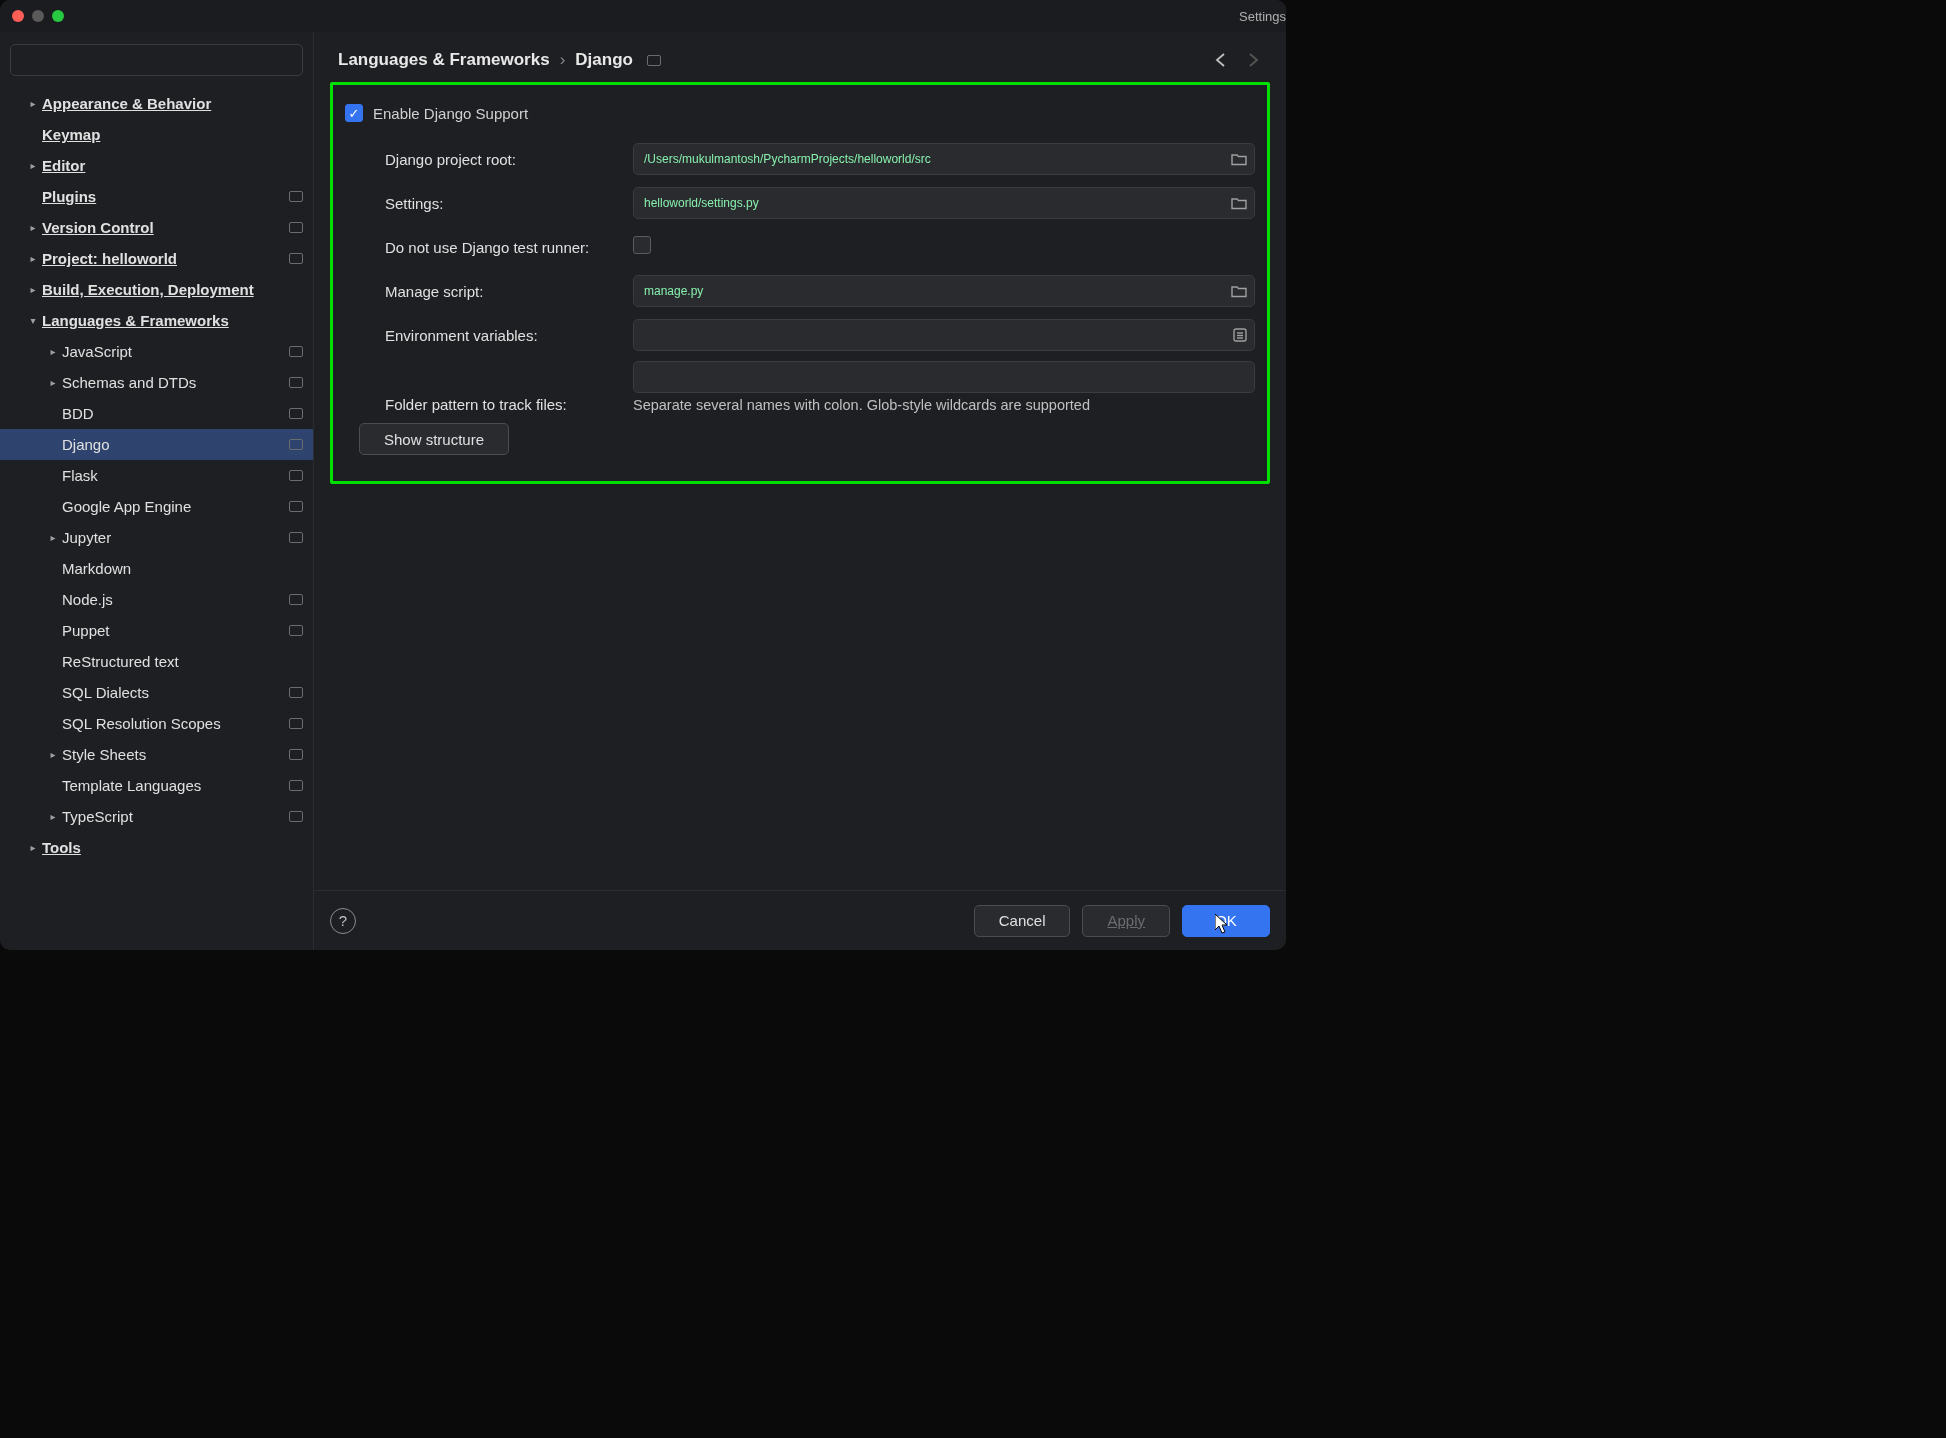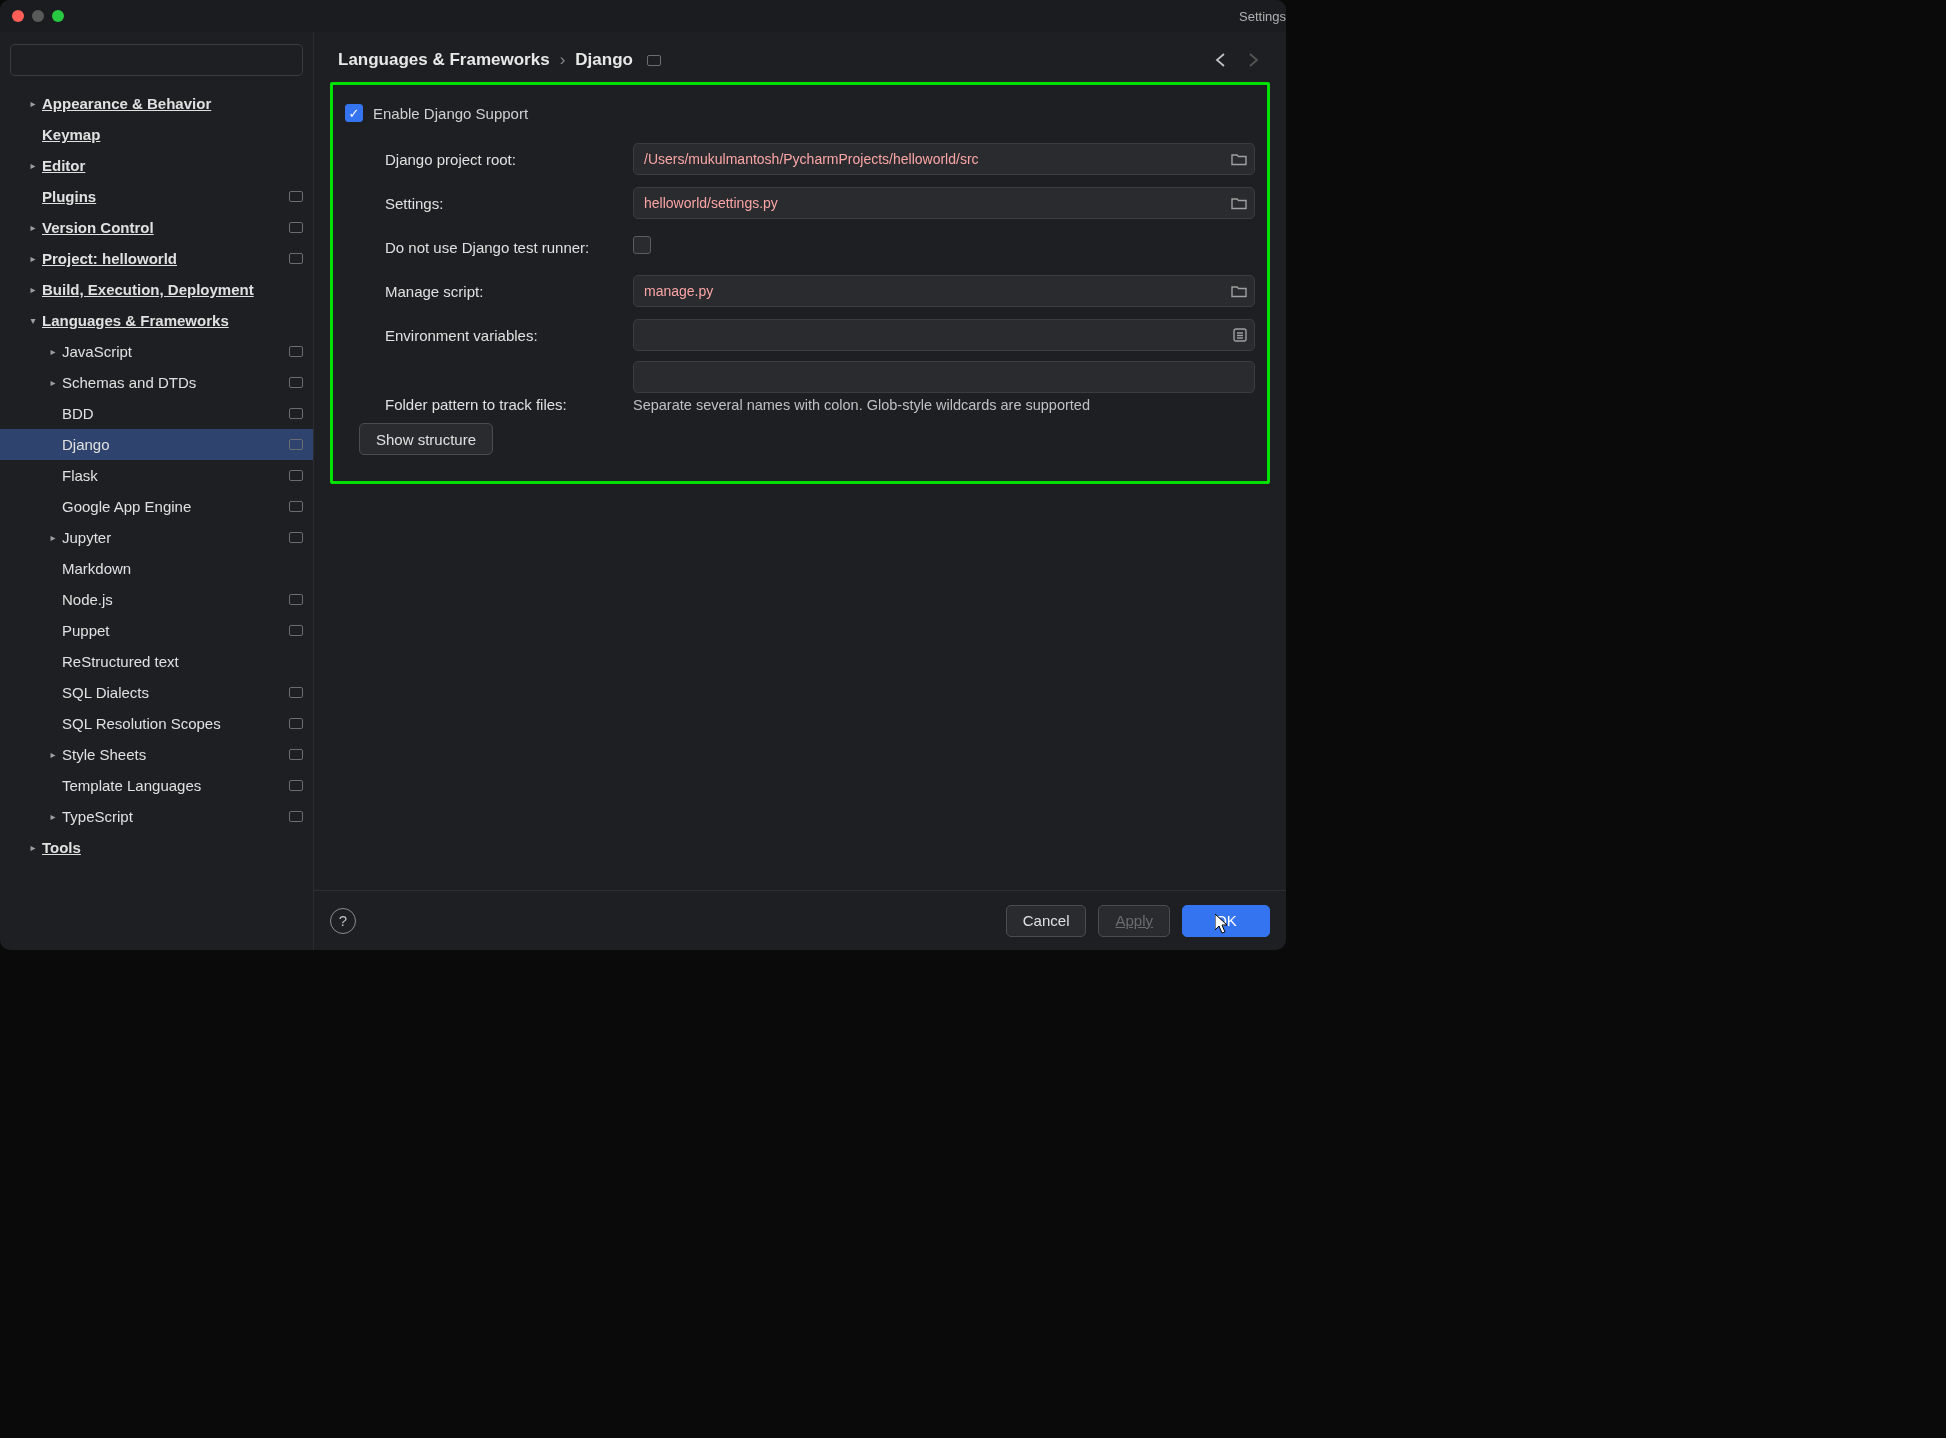--- a/index.html
+++ b/index.html
@@ -170,22 +170,22 @@
     padding-left: 4px;
     margin-left: 36px;
   }
   .row .field { flex: 1; }
   .textinput, .textinput-ro {
     width: 100%;
     height: 32px;
     background: #2a2b2f;
     border: 1px solid #3a3c40;
     border-radius: 5px;
-    color: #fca5a5;
-    font-size: 14px;
+    color: #86efac;
+    font-size: 12px;
     padding: 0 36px 0 10px;
   }
   .field-wrap { position: relative; }
   .field-icon {
     position: absolute;
     right: 8px;
     top: 50%;
     transform: translateY(-50%);
     color: #a0a0a0;
     cursor: pointer;
@@ -212,21 +212,21 @@
     margin-top: 4px;
   }
   .subtitle {
     font-size: 15px;
     color: #e0e0e0;
     padding-left: 4px;
     margin: 6px 0 6px 0;
   }
   .btn {
     height: 32px;
-    padding: 0 16px;
+    padding: 0 24px;
     background: #2a2b2f;
     border: 1px solid #4a4c50;
     border-radius: 5px;
     color: #e0e0e0;
     font-size: 15px;
     cursor: pointer;
   }
   .footer {
     height: 60px;
     border-top: 1px solid #2b2d30;

